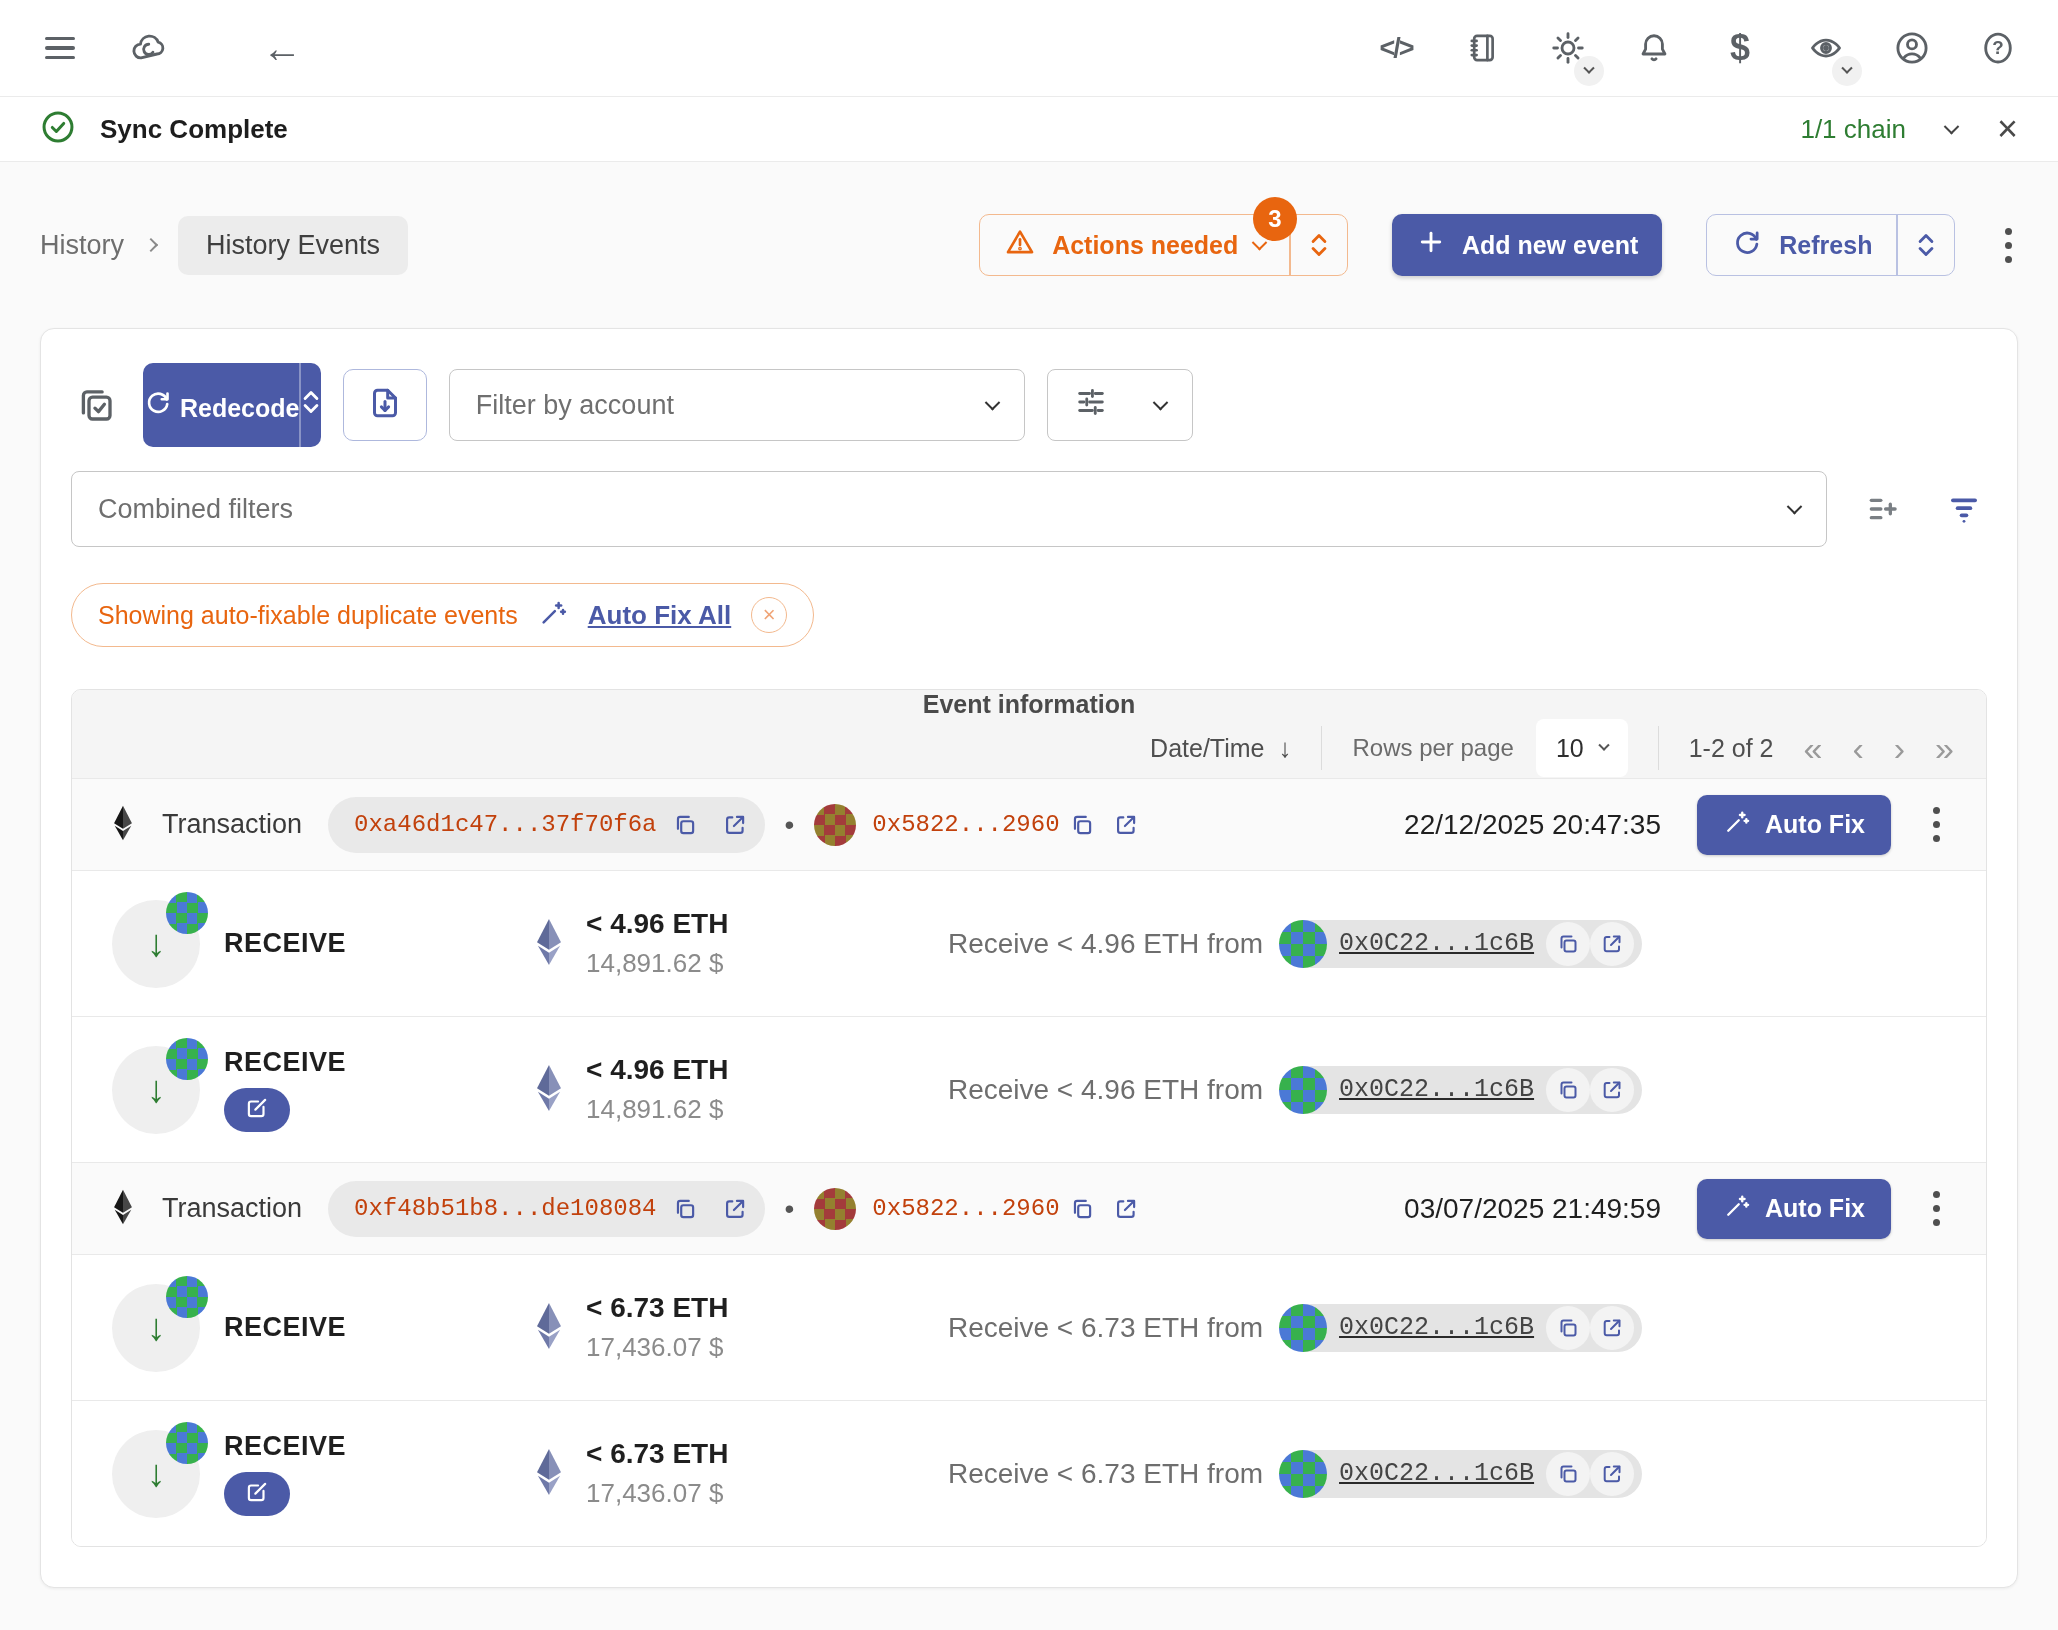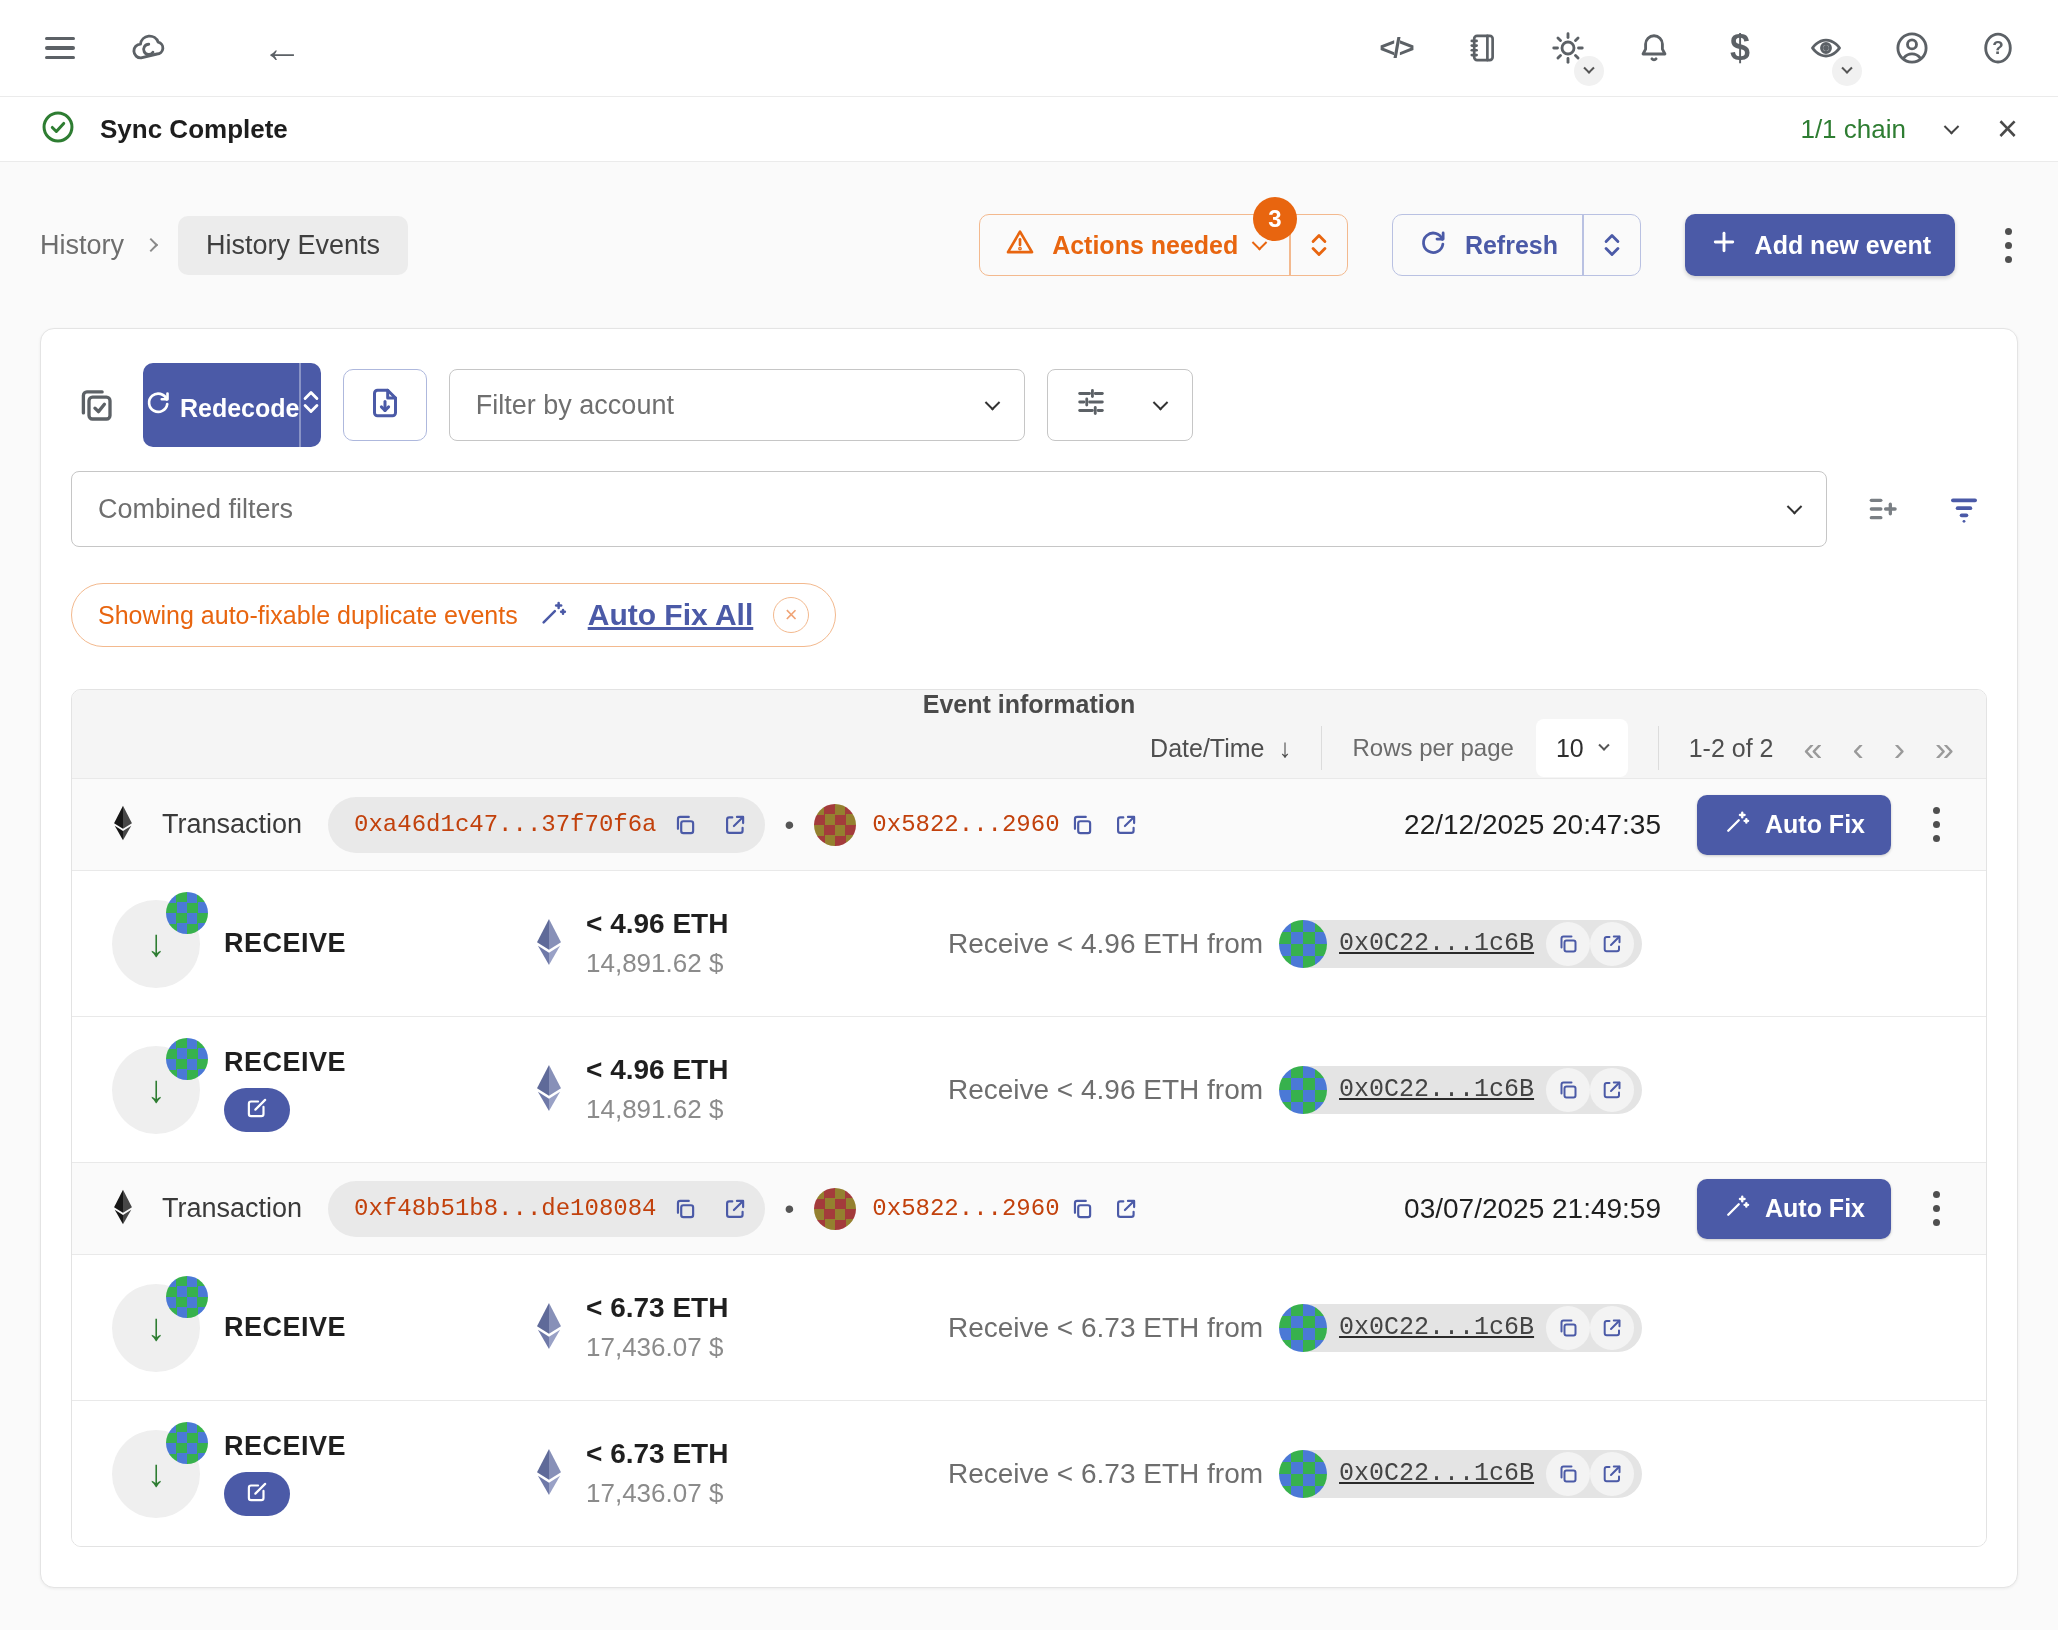--- a/index.html
+++ b/index.html
@@ -57,21 +57,21 @@
   .select .chev { color:#333; margin-left:auto; }
   .acct-select { width:576px; }
   .tune-btn { width:146px; justify-content:space-between; color:#5c6166; }
   .toolrow2 { margin-top:24px; display:flex; align-items:center; gap:34px; }
   .combined { flex:1; height:76px; }
   .irow { display:flex; align-items:center; gap:34px; }
 
   .chiprow { margin-top:36px; }
   .chip { display:inline-flex; align-items:center; gap:20px; border:1.6px solid #f3b98e; border-radius:999px; padding:13px 26px; }
   .chip .txt { font-size:25px; color:#e8650f; }
-  .chip .link { font-size:30px; font-weight:700; color:#4b5aa7; text-decoration:underline; cursor:pointer; }
+  .chip .link { font-size:26px; font-weight:700; color:#4b5aa7; text-decoration:underline; cursor:pointer; }
   .chip .xcirc { width:36px; height:36px; border:1.8px solid #f3b98e; border-radius:50%; color:#f0a476; font-size:22px; display:flex; align-items:center; justify-content:center; cursor:pointer; }
 
   
   .table { margin-top:42px; border:1px solid #e3e3e3; border-radius:10px; overflow:hidden; }
   .thead { background:#f5f5f5; height:88px; display:flex; align-items:center; padding:0 32px;flex-direction:column; }
   .thead .lbl { font-size:25px; font-weight:700; color:#4a4a4a; }
   .thead .rightside { margin-left:auto; display:flex; align-items:center; }
   .thead .sort { display:flex; align-items:center; gap:14px; font-size:25px; color:#4f4f4f; cursor:pointer; }
   .thead .arrow { font-size:26px; color:#4f4f4f; }
   .vdiv { width:1px; height:44px; background:#dcdcdc; margin:0 30px; }
@@ -240,47 +240,47 @@
         <span class="chev"></span>
       </div>
       <div class="divider"></div>
       <div class="seg narrow">
         <svg width="20" height="26" viewBox="0 0 16 22" fill="none" stroke="#e8650f" stroke-width="2.4" stroke-linecap="round" stroke-linejoin="round">
             <polyline points="3 8 8 3 13 8"></polyline>
             <polyline points="3 14 8 19 13 14"></polyline>
           </svg>
       </div>
     </div>
+    <div class="btn btn-primary">
+      <div class="seg">
+        <span>
+          <svg width="30" height="30" viewBox="0 0 24 24" fill="none" stroke="#fff" stroke-width="2.3" stroke-linecap="round">
+              <line x1="12" y1="5" x2="12" y2="19"></line>
+              <line x1="5" y1="12" x2="19" y2="12"></line>
+            </svg>
+        </span>
+        <span>Add new event</span>
+      </div>
+    </div>
     <div class="btn btn-outline-primary">
       <div class="seg">
         <span>
           <svg width="32" height="32" viewBox="0 0 24 24" fill="none" stroke="#4b5aa7" stroke-width="2.1" stroke-linecap="round" stroke-linejoin="round">
               <path d="M19 10a7.3 7.3 0 1 0 .4 3.6"></path>
               <polyline points="19.6 5.2 19.6 9.8 15 9.8"></polyline>
             </svg>
         </span>
         <span>Refresh</span>
       </div>
       <div class="divider"></div>
       <div class="seg narrow">
         <svg width="20" height="26" viewBox="0 0 16 22" fill="none" stroke="#4b5aa7" stroke-width="2.4" stroke-linecap="round" stroke-linejoin="round">
             <polyline points="3 8 8 3 13 8"></polyline>
             <polyline points="3 14 8 19 13 14"></polyline>
           </svg>
-      </div>
-    </div>
-    <div class="btn btn-primary">
-      <div class="seg">
-        <span>
-          <svg width="30" height="30" viewBox="0 0 24 24" fill="none" stroke="#fff" stroke-width="2.3" stroke-linecap="round">
-              <line x1="12" y1="5" x2="12" y2="19"></line>
-              <line x1="5" y1="12" x2="19" y2="12"></line>
-            </svg>
-        </span>
-        <span>Add new event</span>
       </div>
     </div>
     <div class="dots">
         <i></i>
         <i></i>
         <i></i>
       </div>
   </div>
 </div>
 

